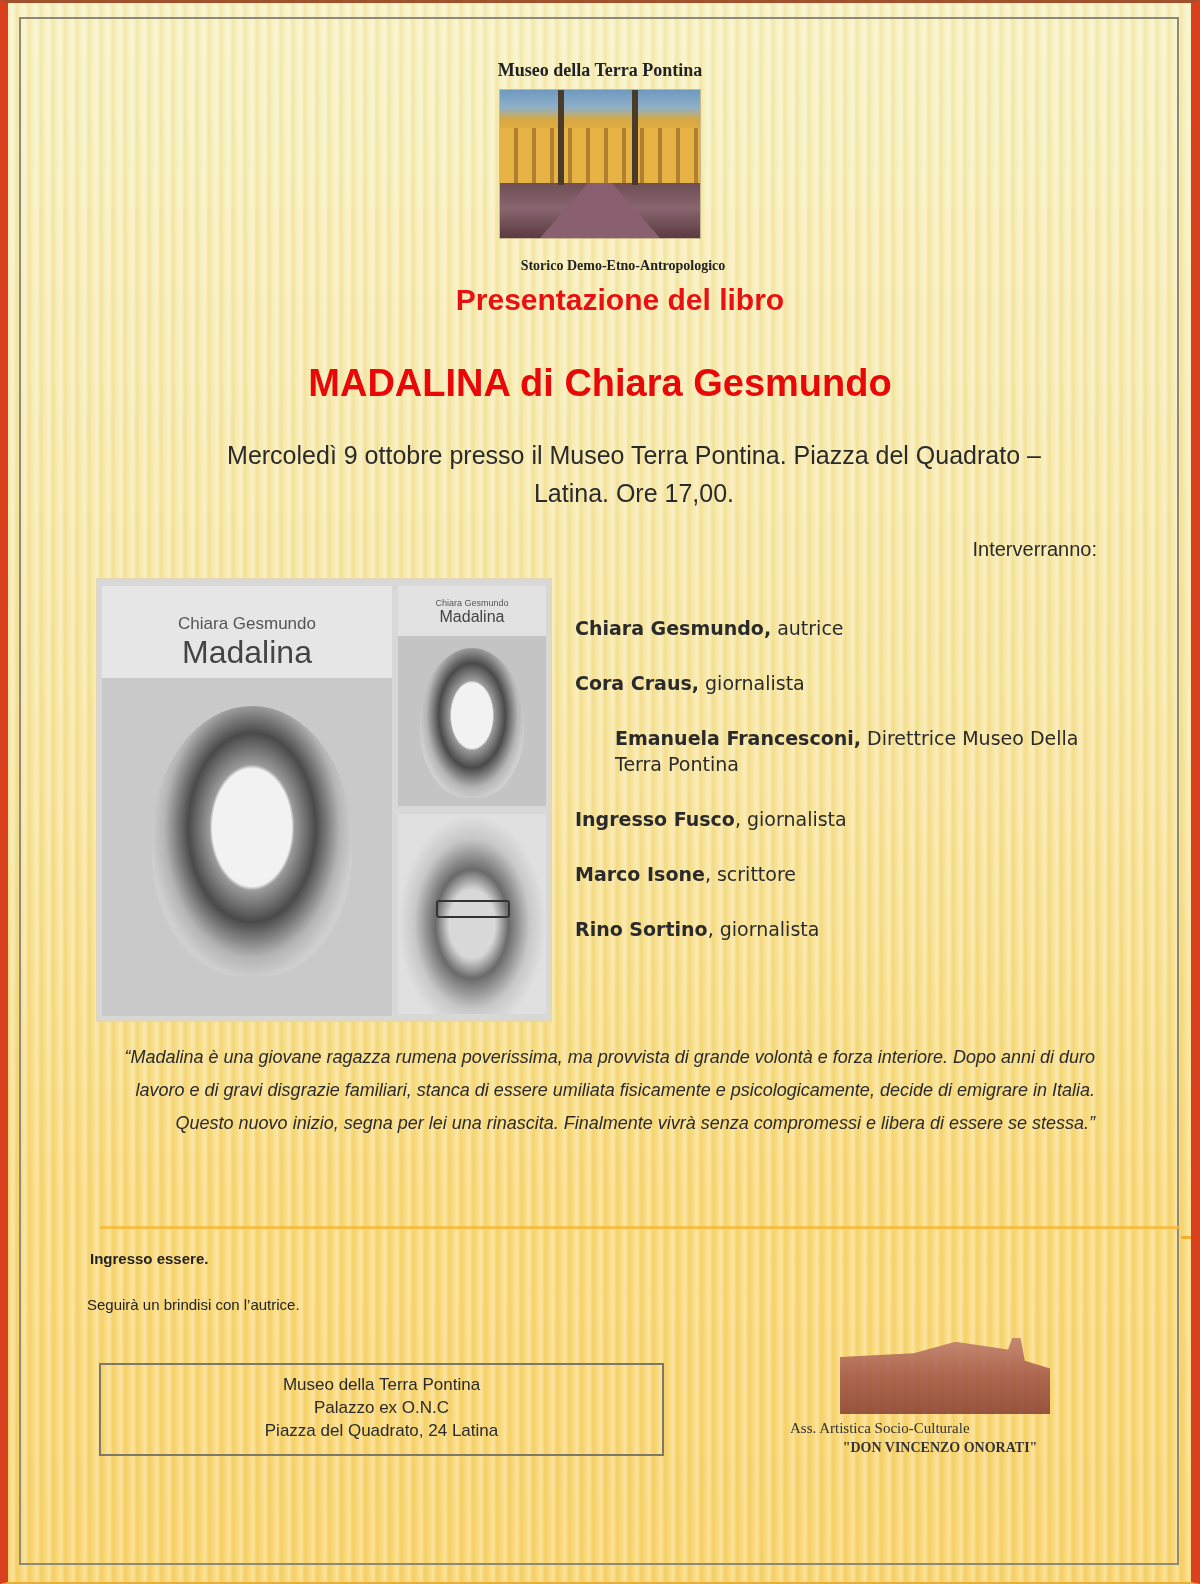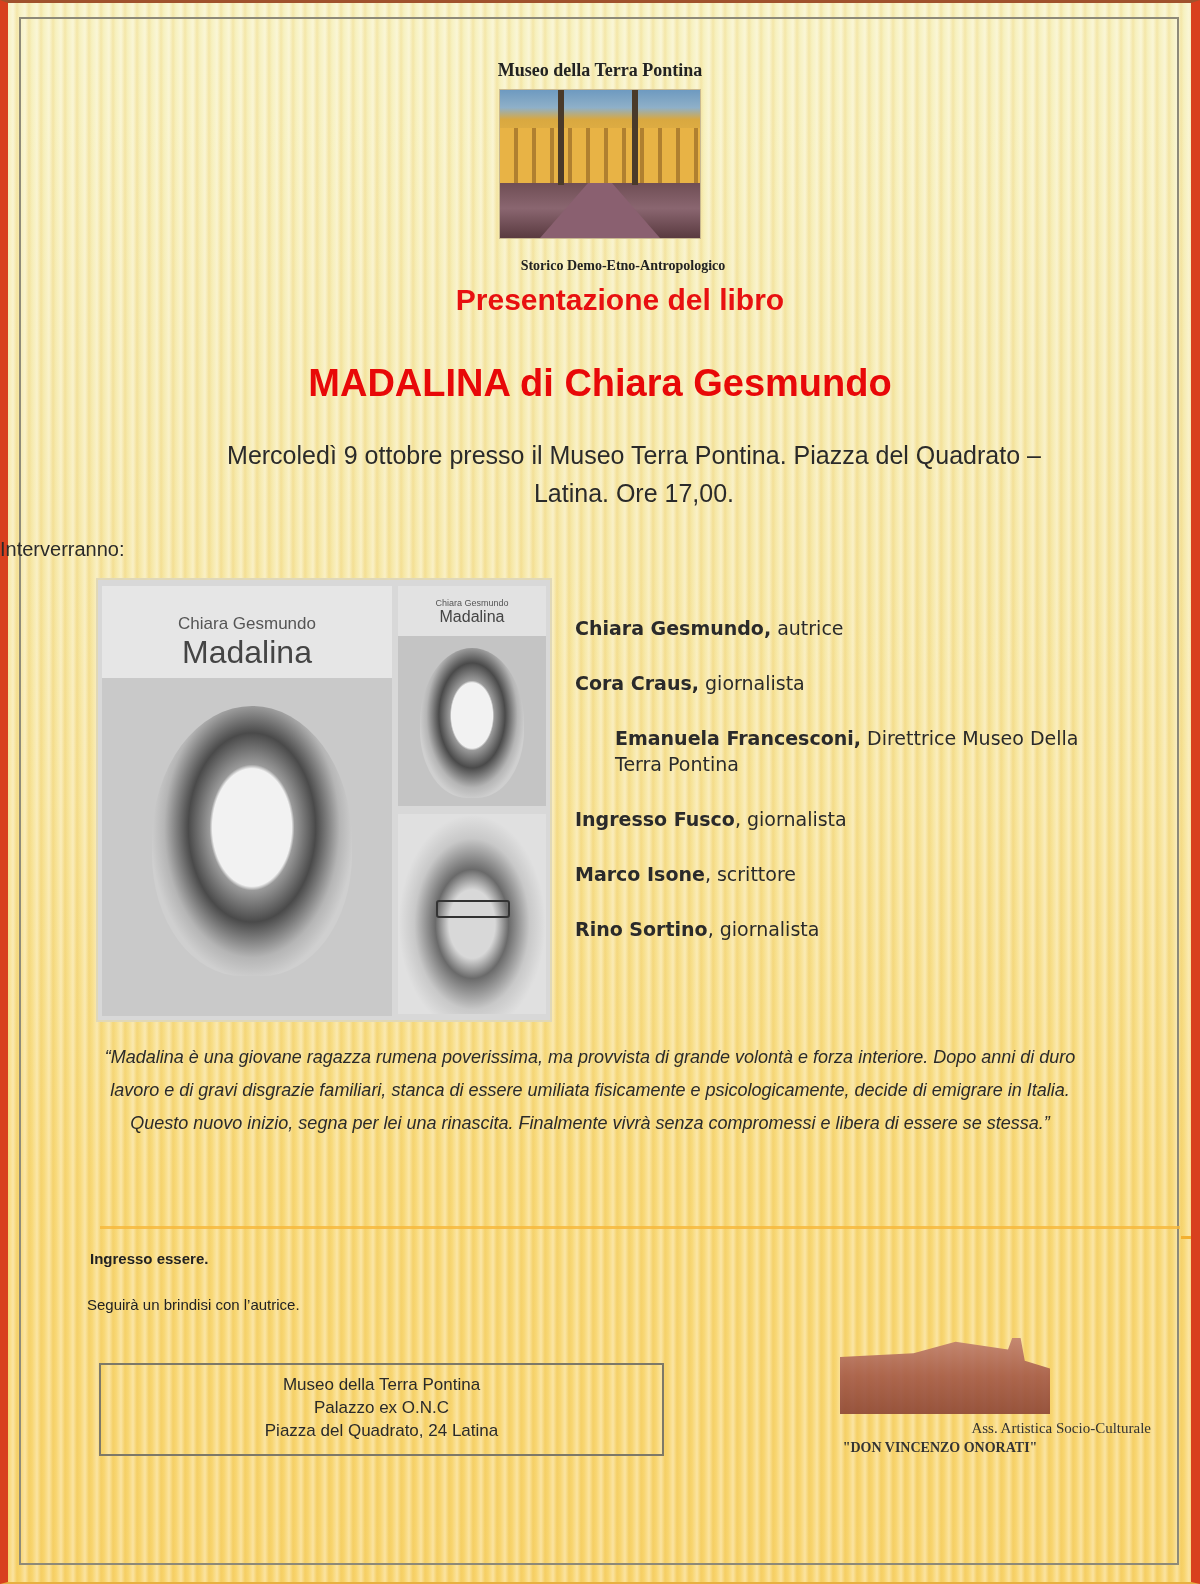--- a/index.html
+++ b/index.html
@@ -62,22 +62,22 @@
   }
   .book-title {
     position:absolute; left:0; width:1200px; top:362px; text-align:center;
     font-size:38px; font-weight:bold; color:#e80808;
   }
   .event-info {
     position:absolute; left:170px; width:860px; top:436px; text-align:center;
     font-size:25px; line-height:38px; color:#2a2a2a;padding-left:34px;
   }
   .speakers-label {
-    position:absolute; left:0; width:1053px; top:538px; text-align:left;
-    font-size:20px; color:#2a2a2a;
+    position:absolute; left:0; width:1053px; top:538px; text-align:right;
+    font-size:20px; color:#2a2a2a;padding-left:44px;
   }
   .book-collage {
     position:absolute; left:98px; top:580px; width:452px; height:440px;
     background:#d8d8d8; box-shadow:0 0 0 2px #e0d8b8;
   }
   .cover-main {
     position:absolute; left:4px; top:6px; width:290px; height:430px; background:#c9c9c9;
   }
   .cover-main .cover-head {
     position:absolute; left:0; top:0; width:100%; height:92px; background:#e6e6e6;
@@ -107,42 +107,42 @@
     background:radial-gradient(ellipse at 50% 55%, #d8d8d8 0 22%, #6a6a6a 35%, #c8c8c8 55%, #e0e0e0 70%);
   }
   .glasses { position:absolute; left:38px; top:86px; width:70px; height:14px; border:2px solid #333; border-radius:3px; }
   .speakers {
     position:absolute; left:575px; top:615px; width:520px;
     font-family:"DejaVu Sans", sans-serif; font-size:19px; color:#2a2a2a;
   }
   .speaker { margin:0 0 29px 0; line-height:26px; }
   .speaker .name { font-weight:bold; }
   .quote {
-    position:absolute; left:85px; width:1010px; top:1041px; text-align:center;
+    position:absolute; left:85px; width:1010px; top:1041px; text-align:right;
     font-style:italic; font-size:18px; line-height:33px; color:#2a2a2a;
   }
   .entry {
     position:absolute; left:90px; top:1250px; font-size:15px; font-weight:bold; color:#222;
   }
   .toast {
     position:absolute; left:87px; top:1296px; font-size:15px; color:#222;
   }
   .address-box {
     position:absolute; left:99px; top:1363px; width:565px; height:93px;
     box-sizing:border-box; border:2px solid #7d7968; text-align:center;
     font-size:17px; line-height:23px; color:#2a2a2a; padding-top:8px;
   }
   .assoc-logo {
     position:absolute; left:840px; top:1338px; width:210px; height:76px;
     background:linear-gradient(180deg, #c08070 0%, #a55a48 50%, #8c4535 100%);
     clip-path:polygon(0 25%, 35% 20%, 55% 5%, 80% 15%, 82% 0, 86% 0, 88% 30%, 100% 40%, 100% 100%, 0 100%);
     opacity:0.9;
   }
   .assoc-name {
-    position:absolute; left:790px; width:361px; top:1420px; text-align:right;
+    position:absolute; left:790px; width:256px; top:1420px; text-align:left;
     font-size:15px; color:#333;
   }
   .assoc-sub {
     position:absolute; left:790px; width:300px; top:1440px; text-align:center;
     font-size:14px; font-weight:bold; color:#333;
   }
 </style>
 </head>
 <body>
 

